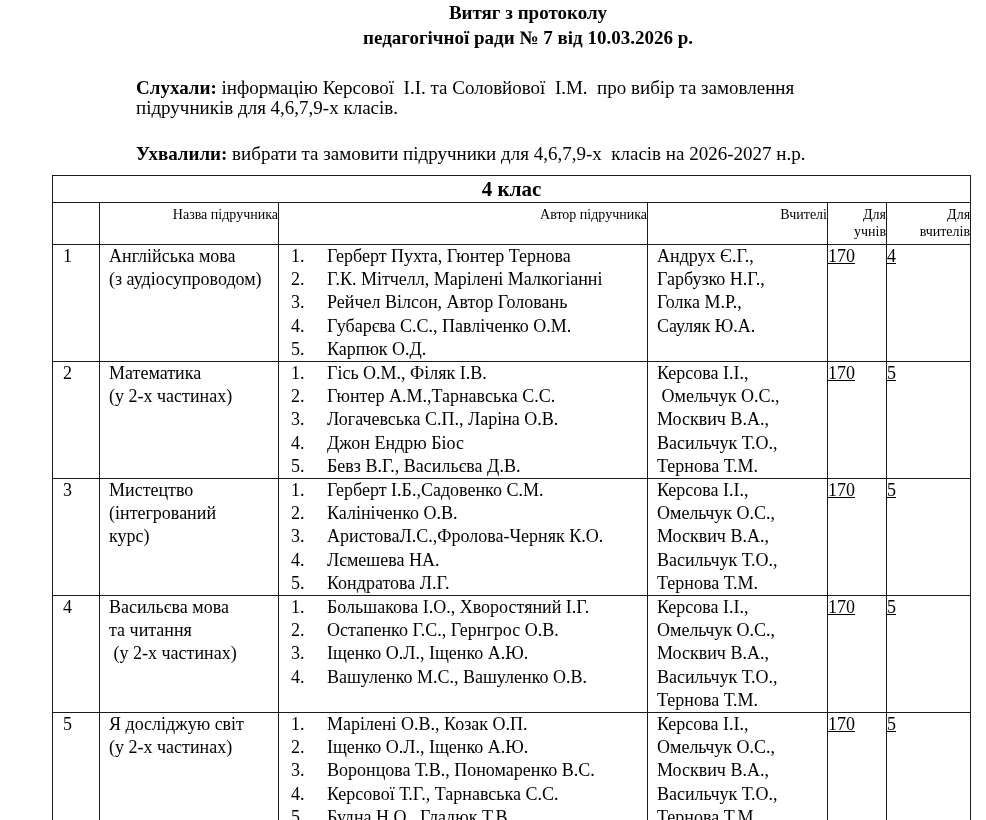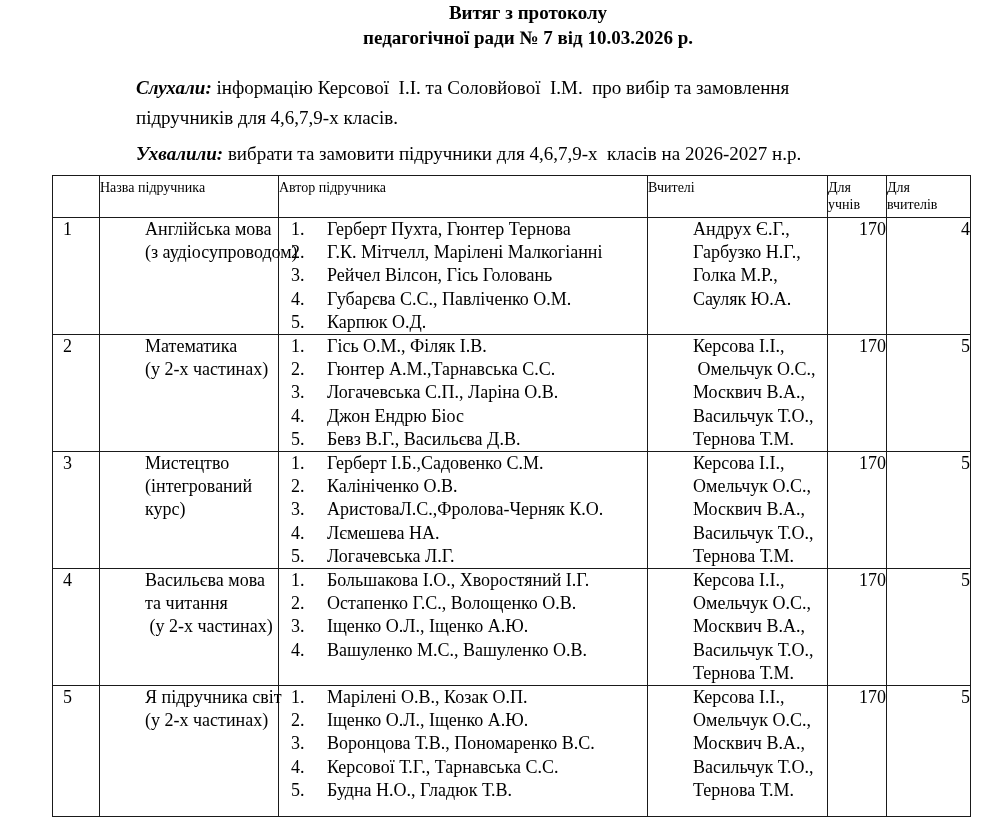--- a/index.html
+++ b/index.html
@@ -11,52 +11,52 @@
   .title {
     position: absolute; left: 0; width: 1056px; text-align: center;
     font-weight: bold; font-size: 19px; line-height: 24px;
   }
   .t1 { top: 1px; }
   .t2 { top: 26px; }
   .para {
     position: absolute; left: 136px; width: 820px;
     font-size: 19px; line-height: 23.5px; white-space: pre;
   }
-  .para b { font-weight: bold; font-style: italic; }
+  .para b { font-weight: bold; }
   .p1 { top: 76px; }
-  .p2 { top: 106px; }
+  .p2 { top: 96px; }
   .p3 { top: 142px; }
 
   table.grid {
     position: absolute; left: 52px; top: 175px;
     border-collapse: collapse; table-layout: fixed;
     width: 918px;
   }
   table.grid td {
     border: 1px solid #1a1a1a; vertical-align: top; padding: 0;
     font-size: 18px; line-height: 23.2px;
   }
   .grade-cell {
     height: 26px; text-align: center; font-weight: bold; font-size: 21px !important;
     line-height: 26px !important; border-bottom: 1px solid #1a1a1a;
   }
   .hdr td {
     height: 38px; font-size: 14px !important; line-height: 17px !important;
-    text-align: left; padding-top: 3px !important;
+    text-align: right; padding-top: 3px !important;
   }
   .row td { height: 115px; }
   .row.last td { height: 130px; }
   .num { padding-left: 10px !important; }
   .subj { padding-left: 9px !important; }
   .authors { padding-left: 12px !important; }
   .authors .ai { display: flex; }
   .authors .ai .n { width: 36px; flex: none; }
   .teachers { padding-left: 9px !important; }
-  .center { text-align: right; }
-  .subj .line, .teachers .line { display: block; white-space: pre; margin-left: 36px; }
+  .center { text-align: left; text-decoration: underline; }
+  .subj .line, .teachers .line { display: block; white-space: pre; }
 </style>
 </head>
 <body>
 
 <div class="title t1">Витяг з протоколу</div>
 <div class="title t2">педагогічної ради № 7 від 10.03.2026 р.</div>
 
 <div class="para p1"><b>Слухали:</b><span> інформацію Керсової  І.І. та Соловйової  І.М.  про вибір та замовлення</span></div>
 <div class="para p2">підручників для 4,6,7,9-х класів.</div>
 <div class="para p3"><b>Ухвалили:</b><span> вибрати та замовити підручники для 4,6,7,9-х  класів на 2026-2027 н.р.</span></div>
@@ -64,20 +64,23 @@
 <table class="grid">
   <colgroup>
     <col style="width:47px">
     <col style="width:179px">
     <col style="width:369px">
     <col style="width:180px">
     <col style="width:59px">
     <col style="width:84px">
   </colgroup>
   <tbody id="tbody">
+    <tr>
+      <td colspan="6" class="grade-cell">4 клас</td>
+    </tr>
     <tr class="hdr">
       <td></td>
       <td>Назва підручника</td>
       <td>Автор підручника</td>
       <td>Вчителі</td>
       <td>Для<br>учнів</td>
       <td>Для<br>вчителів</td>
     </tr>
   <tr class="row">
         <td class="num">1</td>
@@ -89,21 +92,21 @@
           <div class="ai">
             <span class="n">1.</span>
             <span class="nm">Герберт Пухта, Гюнтер Тернова</span>
           </div>
           <div class="ai">
             <span class="n">2.</span>
             <span class="nm">Г.К. Мітчелл, Марілені Малкогіанні</span>
           </div>
           <div class="ai">
             <span class="n">3.</span>
-            <span class="nm">Рейчел Вілсон, Гісь Головань</span>
+            <span class="nm">Рейчел Вілсон, Автор Головань</span>
           </div>
           <div class="ai">
             <span class="n">4.</span>
             <span class="nm">Губарєва С.С., Павліченко О.М.</span>
           </div>
           <div class="ai">
             <span class="n">5.</span>
             <span class="nm">Карпюк О.Д.</span>
           </div>
         </td>
@@ -173,21 +176,21 @@
           <div class="ai">
             <span class="n">3.</span>
             <span class="nm">АристоваЛ.С.,Фролова-Черняк К.О.</span>
           </div>
           <div class="ai">
             <span class="n">4.</span>
             <span class="nm">Лємешева НА.</span>
           </div>
           <div class="ai">
             <span class="n">5.</span>
-            <span class="nm">Логачевська Л.Г.</span>
+            <span class="nm">Кондратова Л.Г.</span>
           </div>
         </td>
         <td class="teachers">
           <span class="line">Керсова І.І.,</span>
           <span class="line">Омельчук О.С.,</span>
           <span class="line">Москвич В.А.,</span>
           <span class="line">Васильчук Т.О.,</span>
           <span class="line">Тернова Т.М.</span>
         </td>
         <td class="center">170</td>
@@ -200,21 +203,21 @@
           <span class="line">та читання</span>
           <span class="line"> (у 2-х частинах)</span>
         </td>
         <td class="authors">
           <div class="ai">
             <span class="n">1.</span>
             <span class="nm">Большакова І.О.,  Хворостяний І.Г.</span>
           </div>
           <div class="ai">
             <span class="n">2.</span>
-            <span class="nm">Остапенко Г.С., Волощенко О.В.</span>
+            <span class="nm">Остапенко Г.С., Гернгрос О.В.</span>
           </div>
           <div class="ai">
             <span class="n">3.</span>
             <span class="nm">Іщенко О.Л., Іщенко А.Ю.</span>
           </div>
           <div class="ai">
             <span class="n">4.</span>
             <span class="nm">Вашуленко М.С., Вашуленко О.В.</span>
           </div>
         </td>
@@ -224,21 +227,21 @@
           <span class="line">Москвич В.А.,</span>
           <span class="line">Васильчук Т.О.,</span>
           <span class="line">Тернова Т.М.</span>
         </td>
         <td class="center">170</td>
         <td class="center">5</td>
       </tr>
       <tr class="row last">
         <td class="num">5</td>
         <td class="subj">
-          <span class="line">Я підручника світ</span>
+          <span class="line">Я досліджую світ</span>
           <span class="line">(у 2-х частинах)</span>
         </td>
         <td class="authors">
           <div class="ai">
             <span class="n">1.</span>
             <span class="nm">Марілені О.В., Козак О.П.</span>
           </div>
           <div class="ai">
             <span class="n">2.</span>
             <span class="nm">Іщенко О.Л., Іщенко А.Ю.</span>

